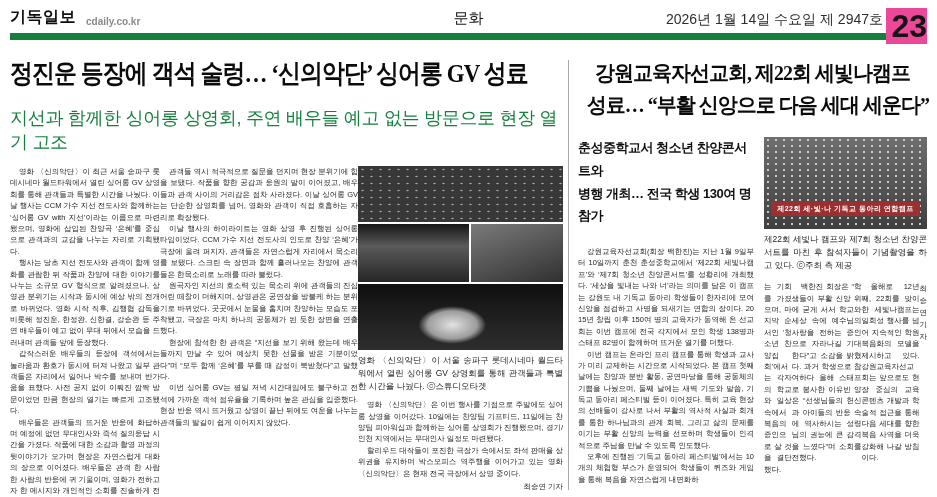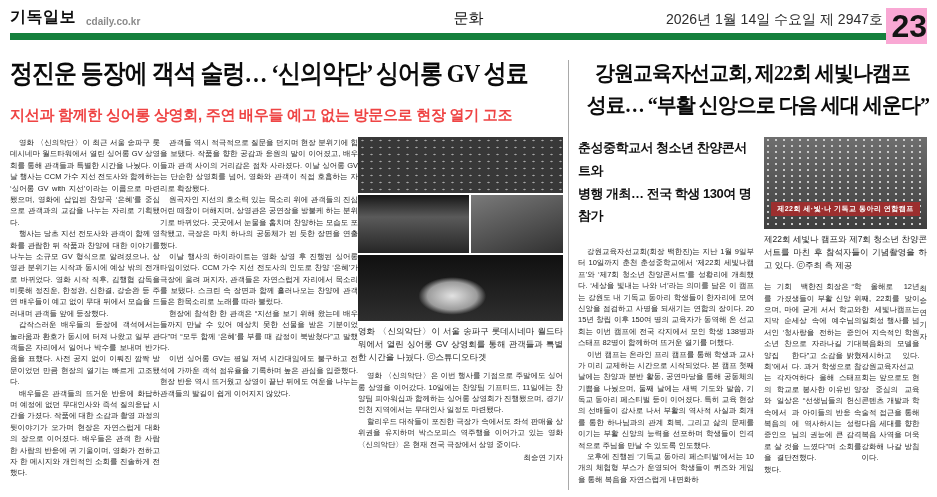--- a/index.html
+++ b/index.html
@@ -6,33 +6,33 @@
   body{
     width:937px;height:497px;background:#ffffff;position:relative;overflow:hidden;
     font-family:"Liberation Sans",sans-serif;color:#1a1a1a;
   }
   
   .masthead{position:absolute;left:10px;top:8px;right:10px;height:25px;border-bottom:7px solid #15803d;}
   .brand{position:absolute;left:0;bottom:5px;font-size:16px;font-weight:700;color:#0d0d0d;letter-spacing:0.5px;}
   .brand-url{position:absolute;left:76px;bottom:6px;font-size:10px;color:#8a8a8a;font-weight:700;}
   .section{position:absolute;left:50%;transform:translateX(-50%);bottom:5px;font-size:15px;color:#111;}
   .date-issue{position:absolute;right:44px;bottom:4px;font-size:14px;color:#2d2d2d;}
-  .page-num{position:absolute;right:0;top:0;font-size:32px;font-weight:700;line-height:36px;color:#141414;background:#f9a8d4;padding-left:5px;z-index:2;}
+  .page-num{position:absolute;right:0;top:0;font-size:32px;font-weight:700;line-height:36px;color:#141414;background:#ec4899;padding-left:5px;z-index:2;}
   
   .article-divider{position:absolute;left:568px;top:60px;height:430px;width:1px;background:#a9a9a9;}
   
   .body-p{font-size:7.5px;line-height:1.52;margin:0;text-indent:9px;text-align:justify;color:#1c1c1c;word-break:break-all;}
   .body-p.no-indent{text-indent:0;}
   .byline{font-size:7.5px;line-height:1.6;margin:2px 0 0;text-align:right;color:#1c1c1c;}
   .caption{font-size:8.5px;line-height:1.5;color:#222;margin:4px 0 0;text-align:justify;word-break:break-all;}
   
   .article-left{position:absolute;left:10px;top:56px;width:553px;}
   .hl-left{margin:0;font-family:"Liberation Serif",serif;font-weight:700;font-size:26px;letter-spacing:-1px;
            white-space:nowrap;transform:scaleX(.88);transform-origin:0 50%;color:#0b0b0b;}
-  .subhead-left{margin:15px 0 0;font-size:15px;font-weight:700;letter-spacing:-0.3px;color:#ef4444;}
+  .subhead-left{margin:15px 0 0;font-size:18px;font-weight:400;letter-spacing:-0.3px;color:#15803d;}
   .body-left{margin-top:12px;display:flex;height:356px;}
   .colL1{width:150px;overflow:hidden;}
   .colL2{width:198px;overflow:hidden;}
   .rightblockL{flex:1;display:flex;flex-direction:column;overflow:hidden;}
   .collage{height:184px;display:flex;flex-direction:column;gap:2px;}
   .ph{flex:none;}
   .ph-audience{height:56px;background-color:#383838;
     background-image:radial-gradient(#a5a5a5 0.8px,rgba(0,0,0,0) 1.4px);background-size:9px 7px;}
   .collage-row{height:58px;display:flex;gap:2px;}
   .ph-stage{flex:1.2;background:linear-gradient(#161616 0%,#5a5a5a 38%,#262626 100%);}
@@ -76,22 +76,22 @@
 
   <div class="body-left">
     <div class="colL1">
       <p class="body-p">영화 〈신의악단〉이 최근 서울 송파구 롯데시네마 월드타워에서 열린 싱어롱 GV 상영회를 통해 관객들과 특별한 시간을 나눴다. 이날 행사는 CCM 가수 지선 전도사와 함께하는 ‘싱어롱 GV with 지선’이라는 이름으로 마련됐으며, 영화에 삽입된 찬양곡 ‘은혜’를 중심으로 관객과의 교감을 나누는 자리로 기획됐다.</p>
       <p class="body-p">행사는 당초 지선 전도사와 관객이 함께 영화를 관람한 뒤 작품과 찬양에 대한 이야기를 나누는 소규모 GV 형식으로 알려졌으나, 상영관 분위기는 시작과 동시에 예상 밖의 전개로 바뀌었다. 영화 시작 직후, 김행협 감독을 비롯해 정진운, 한정완, 신한결, 강승완 등 주연 배우들이 예고 없이 무대 뒤에서 모습을 드러내며 관객들 앞에 등장했다.</p>
       <p class="body-p">갑작스러운 배우들의 등장에 객석에서는 놀라움과 환호가 동시에 터져 나왔고 일부 관객들은 자리에서 일어나 박수를 보내며 반가움을 표했다. 사전 공지 없이 이뤄진 깜짝 방문이었던 만큼 현장의 열기는 빠르게 고조됐다.</p>
       <p class="body-p">배우들은 관객들의 뜨거운 반응에 화답하며 예정에 없던 무대인사와 즉석 질의응답 시간을 가졌다. 작품에 대한 소감과 촬영 과정의 뒷이야기가 오가며 현장은 자연스럽게 대화의 장으로 이어졌다. 배우들은 관객 한 사람 한 사람의 반응에 귀 기울이며, 영화가 전하고자 한 메시지와 개인적인 소회를 진솔하게 전했다.</p>
     </div>
     <div class="colL2">
       <p class="body-p">관객들 역시 적극적으로 질문을 던지며 현장 분위기에 힘을 보탰다. 작품을 향한 공감과 응원의 말이 이어졌고, 배우들과 관객 사이의 거리감은 점차 사라졌다. 이날 싱어롱 GV는 단순한 상영회를 넘어, 영화와 관객이 직접 호흡하는 자리로 확장됐다.</p>
+      <p class="body-p">이날 행사의 하이라이트는 영화 상영 후 진행된 싱어롱 타임이었다. CCM 가수 지선 전도사의 인도로 찬양 ‘은혜’가 극장에 울려 퍼지자, 관객들은 자연스럽게 자리에서 목소리를 보탰다. 스크린 속 장면과 함께 흘러나오는 찬양에 관객들은 한목소리로 노래를 따라 불렀다.</p>
       <p class="body-p">원곡자인 지선의 호소력 있는 목소리 위에 관객들의 진심 어린 떼창이 더해지며, 상영관은 공연장을 방불케 하는 분위기로 바뀌었다. 곳곳에서 눈물을 훔치며 찬양하는 모습도 포착됐고, 극장은 마치 하나의 공동체가 된 듯한 장면을 연출했다.</p>
-      <p class="body-p">이날 행사의 하이라이트는 영화 상영 후 진행된 싱어롱 타임이었다. CCM 가수 지선 전도사의 인도로 찬양 ‘은혜’가 극장에 울려 퍼지자, 관객들은 자연스럽게 자리에서 목소리를 보탰다. 스크린 속 장면과 함께 흘러나오는 찬양에 관객들은 한목소리로 노래를 따라 불렀다.</p>
       <p class="body-p">현장에 참석한 한 관객은 “지선을 보기 위해 왔는데 배우들까지 만날 수 있어 예상치 못한 선물을 받은 기분이었다”며 “모두 함께 ‘은혜’를 부를 때 감정이 북받쳤다”고 말했다.</p>
       <p class="body-p">이번 싱어롱 GV는 평일 저녁 시간대임에도 불구하고 전석에 가까운 객석 점유율을 기록하며 높은 관심을 입증했다. 현장 반응 역시 뜨거웠고 상영이 끝난 뒤에도 여운을 나누는 관객들의 발길이 쉽게 이어지지 않았다.</p>
     </div>
     <div class="rightblockL">
       <div class="collage">
         <div class="ph ph-audience"></div>
         <div class="collage-row">
           <div class="ph ph-stage"></div>
           <div class="ph ph-group"></div>
         </div>

